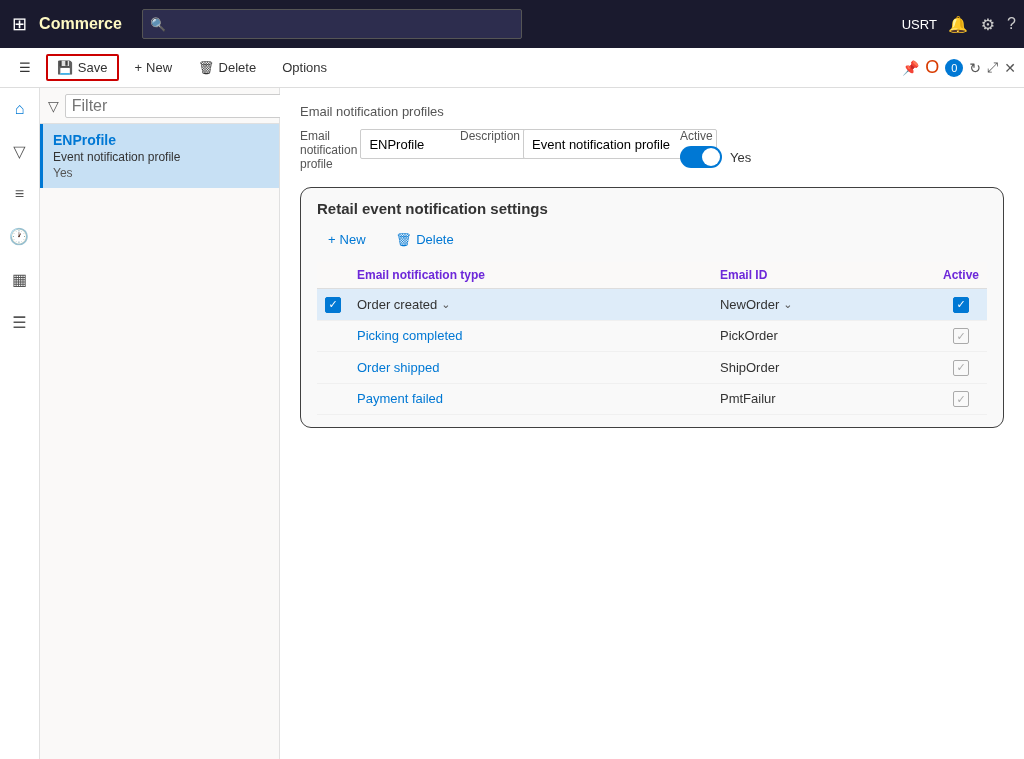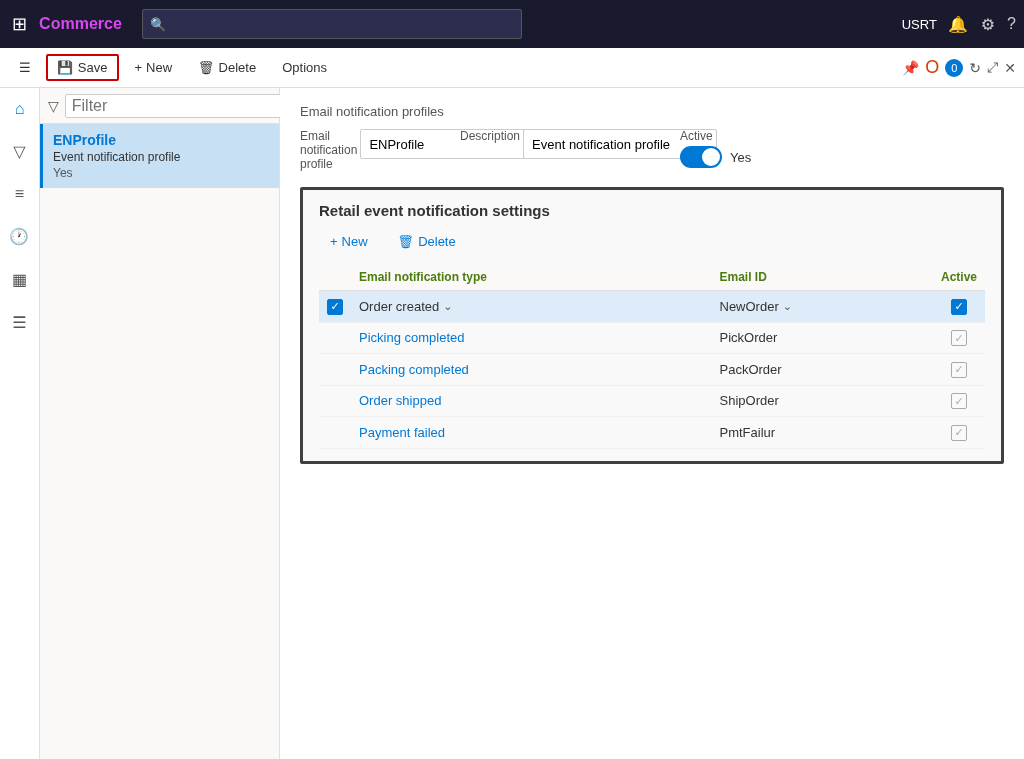--- a/index.html
+++ b/index.html
@@ -8,21 +8,21 @@
     
     .top-nav {
       height: 48px;
       background: #1a1a2e;
       display: flex;
       align-items: center;
       padding: 0 8px;
       gap: 8px;
     }
     .top-nav .app-grid-icon { color: #fff; font-size: 18px; cursor: pointer; padding: 4px; }
-    .top-nav .app-name { color: #d946ef; font-size: 16px; font-weight: 600; margin-right: 12px; }
+    .top-nav .app-name { color: #fef9c3; font-size: 16px; font-weight: 600; margin-right: 12px; }
     .top-nav .search-box {
       flex: 0 0 380px;
       height: 30px;
       background: #2d2d4e;
       border: 1px solid #555;
       border-radius: 2px;
       display: flex;
       align-items: center;
       padding: 0 8px;
       gap: 6px;
@@ -176,22 +176,22 @@
       background: #fff;
       border-radius: 50%;
       top: 2px; right: 2px;
       transition: right 0.2s;
     }
     .toggle-label { font-size: 13px; color: #333; }
 
     
     .sub-section {
       background: #f9f9f9;
-      border: 3px solid #404040;
-      border-radius: 2px;
+      border: 1px solid #404040;
+      border-radius: 11px;
       padding: 12px 16px;
     }
     .sub-section-title { font-size: 15px; font-weight: 600; color: #333; margin-bottom: 10px; }
     .sub-toolbar {
       display: flex;
       align-items: center;
       gap: 8px;
       margin-bottom: 10px;
     }
     .sub-toolbar-btn {
@@ -213,21 +213,21 @@
     }
     .data-table thead tr {
       border-bottom: 1px solid #ddd;
       background: #faf9f8;
     }
     .data-table thead th {
       text-align: left;
       padding: 6px 8px;
       font-size: 12px;
       font-weight: 600;
-      color: #4d7c0f;
+      color: #6d28d9;
     }
     .data-table tbody tr {
       border-bottom: 1px solid #f0f0f0;
     }
     .data-table tbody tr.selected { background: #deecf9; }
     .data-table td {
       padding: 7px 8px;
       color: #333;
     }
     .data-table td.link-cell { color: #0078d4; cursor: pointer; }
@@ -397,26 +397,20 @@
               <td class="checkbox-cell"><span class="checkbox-blue">✓</span></td>
             </tr>
             <tr>
               <td class="checkbox-cell"></td>
               <td class="link-cell">Picking completed</td>
               <td>PickOrder</td>
               <td class="checkbox-cell"><span class="checkbox-gray">✓</span></td>
             </tr>
             <tr>
               <td class="checkbox-cell"></td>
-              <td class="link-cell">Packing completed</td>
-              <td>PackOrder</td>
-              <td class="checkbox-cell"><span class="checkbox-gray">✓</span></td>
-            </tr>
-            <tr>
-              <td class="checkbox-cell"></td>
               <td class="link-cell">Order shipped</td>
               <td>ShipOrder</td>
               <td class="checkbox-cell"><span class="checkbox-gray">✓</span></td>
             </tr>
             <tr>
               <td class="checkbox-cell"></td>
               <td class="link-cell">Payment failed</td>
               <td>PmtFailur</td>
               <td class="checkbox-cell"><span class="checkbox-gray">✓</span></td>
             </tr>

